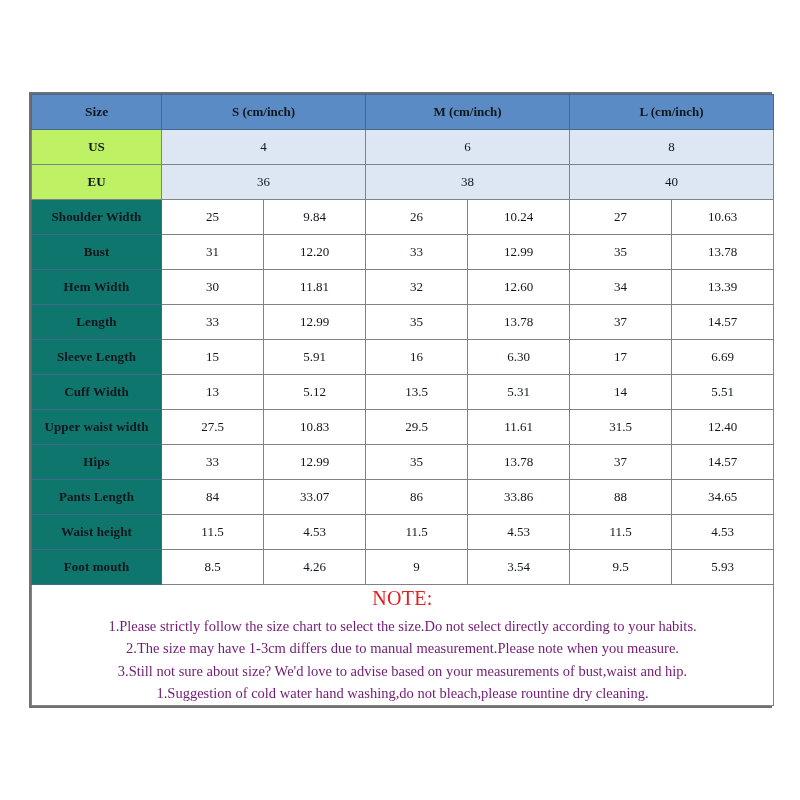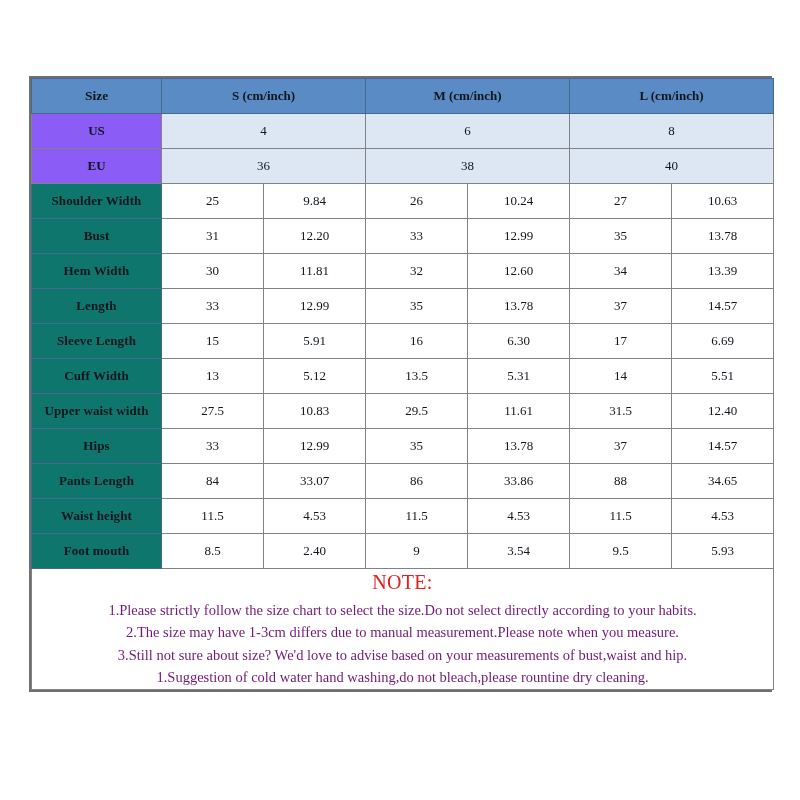--- a/index.html
+++ b/index.html
@@ -18,21 +18,21 @@
   #page {
     position: relative;
     width: 800px;
     height: 800px;
     background: #ffffff;
   }
 
   #chart-wrap {
     position: absolute;
     left: 29px;
-    top: 76px;
+    top: 92px;
     width: 743px;
     box-sizing: border-box;
     border: 2px solid #6e7072;
     background: #ffffff;
   }
 
   table.size-table {
     width: 100%;
     border-collapse: collapse;
     table-layout: fixed;
@@ -59,21 +59,21 @@
     background: #5b8bc4;
     color: #0d1117;
     font-weight: bold;
     font-size: 13.5px;
     border-color: #44688f !important;
   }
   .hdr-cell.hdr-label { font-size: 13.5px; }
 
   
   .sz-label {
-    background: #8b5cf6;
+    background: #bef264;
     font-weight: bold;
     font-size: 14px;
   }
   .sz-val {
     background: #dce7f3;
     font-size: 13px;
     font-weight: normal;
   }
 
   
@@ -247,21 +247,21 @@
           <td class="m-val">4.53</td>
           <td class="m-val">11.5</td>
           <td class="m-val">4.53</td>
           <td class="m-val">11.5</td>
           <td class="m-val">4.53</td>
         </tr>
 
         <tr>
           <td class="m-label">Foot mouth</td>
           <td class="m-val">8.5</td>
-          <td class="m-val">2.40</td>
+          <td class="m-val">4.26</td>
           <td class="m-val">9</td>
           <td class="m-val">3.54</td>
           <td class="m-val">9.5</td>
           <td class="m-val">5.93</td>
         </tr>
 
         <tr>
           <td class="note-cell" colspan="7">
             <div class="note-title">NOTE:</div>
             <div class="note-line">1.Please strictly follow the size chart to select the size.Do not select directly according to your habits.</div>

